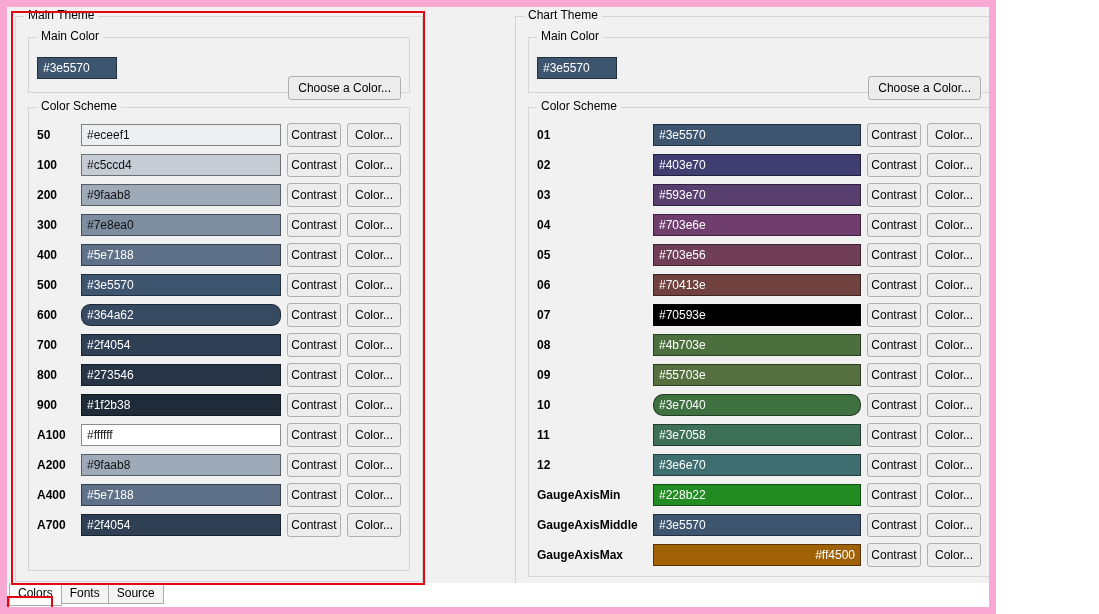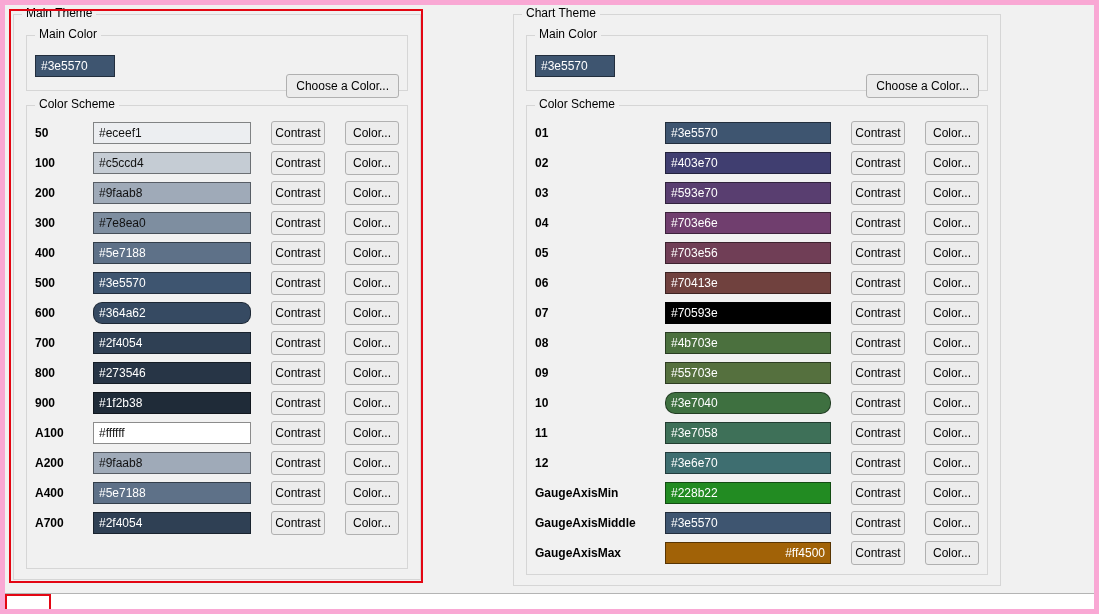--- a/index.html
+++ b/index.html
@@ -3,22 +3,22 @@
 <meta charset="utf-8">
 <style>
   * { box-sizing: border-box; margin: 0; padding: 0; }
   body {
     font-family: "Liberation Sans", sans-serif;
     background: #fff;
     width: 1099px; height: 614px;
   }
   .screen {
     position: relative;
-    width: 1099px; height: 614px;
-    border: 5px solid #f9a8d4;
+    width: 996px; height: 614px;
+    border: 7px solid #f9a8d4;
     background: #fff;
     overflow: hidden;
     font-size: 12px;
     color: #000;
   }
   .content {
     position: absolute;
     left: 0; top: 0; right: 0;
     height: 589px;
     background: #f1f1f1;
@@ -67,21 +67,21 @@
     border-radius: 3px;
     color: #000;
     cursor: pointer;
     white-space: nowrap;
   }
   .btn-small { width: 54px; flex: 0 0 54px; }
   .btn-choose { min-width: 102px; padding: 0 9px; margin-top: 39px; }
 
   
   .rows { display: flex; flex-direction: column; gap: 8px; }
-  .row  { display: flex; align-items: center; gap: 20px; height: 22px; }
+  .row  { display: flex; align-items: center; gap: 6px; height: 22px; }
   .row-label {
     font-weight: 700; font-size: 12px;
     flex: 0 0 auto; white-space: nowrap;
   }
   .main-theme  .row-label { width: 38px; }
   .chart-theme .row-label { width: 110px; }
   .row .color-field { flex: 1 1 auto; }
 
   
   .tabbar {
@@ -357,16 +357,21 @@
               <div class="color-field" style="background: #a16207; color: rgb(255, 255, 255); text-align: right;">#ff4500</div>
               <button class="btn btn-small">Contrast</button>
               <button class="btn btn-small">Color...</button>
             </div>
           </div>
       </div>
     </div>
 
   </div>
 
+  <div class="tabbar">
+    <div class="tab selected">Colors</div>
+    <div class="tab">Fonts</div>
+    <div class="tab">Source</div>
+  </div>
 
   <div class="annotation annot-main" style="border-color: rgb(227, 6, 19);"></div>
   <div class="annotation annot-tab" style="border-color: rgb(227, 6, 19);"></div>
 </div>
 
 </body></html>

